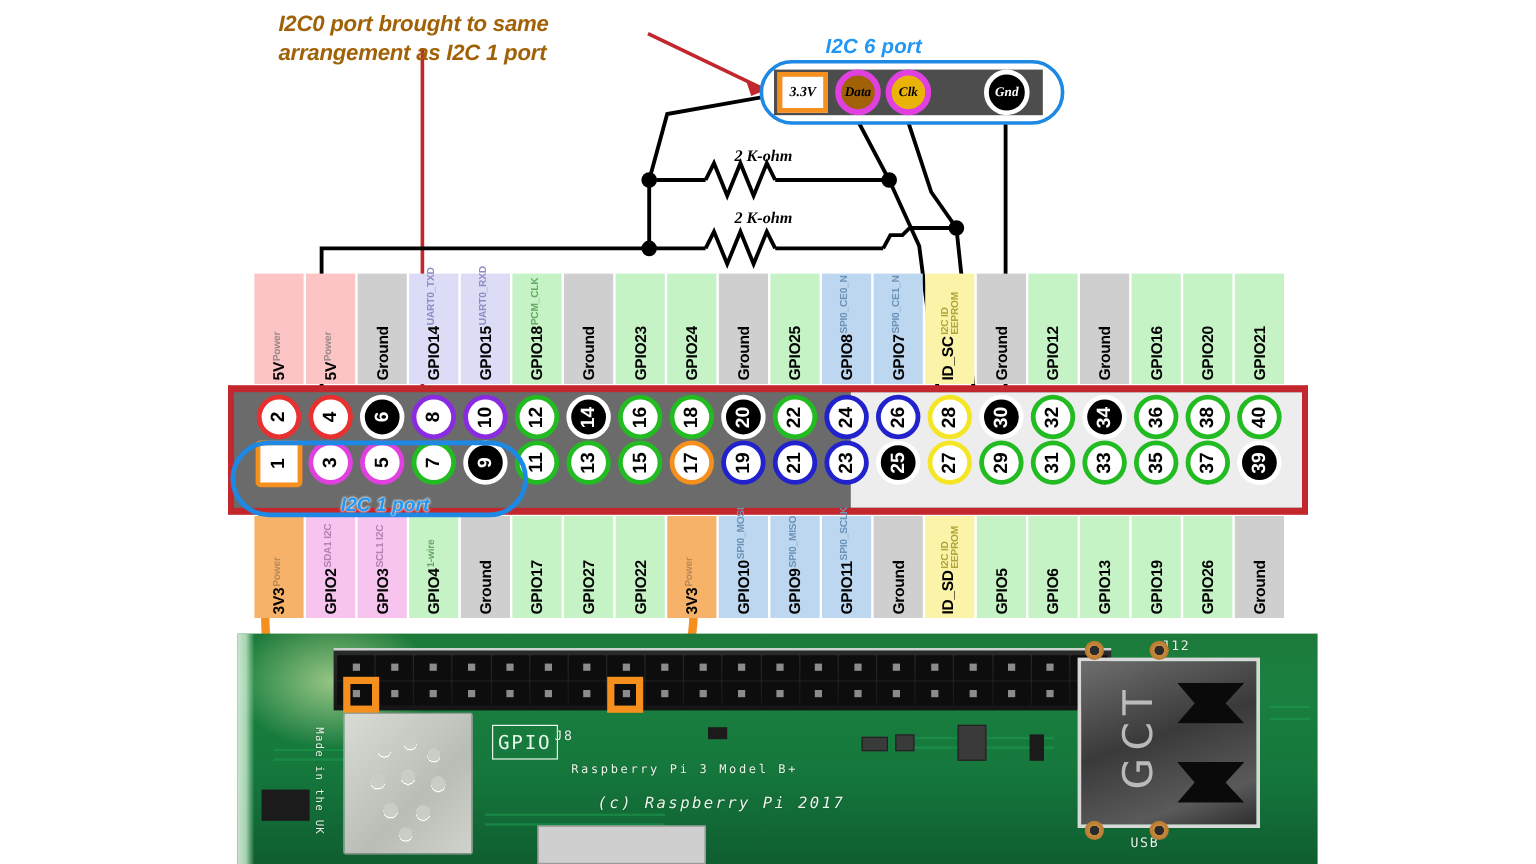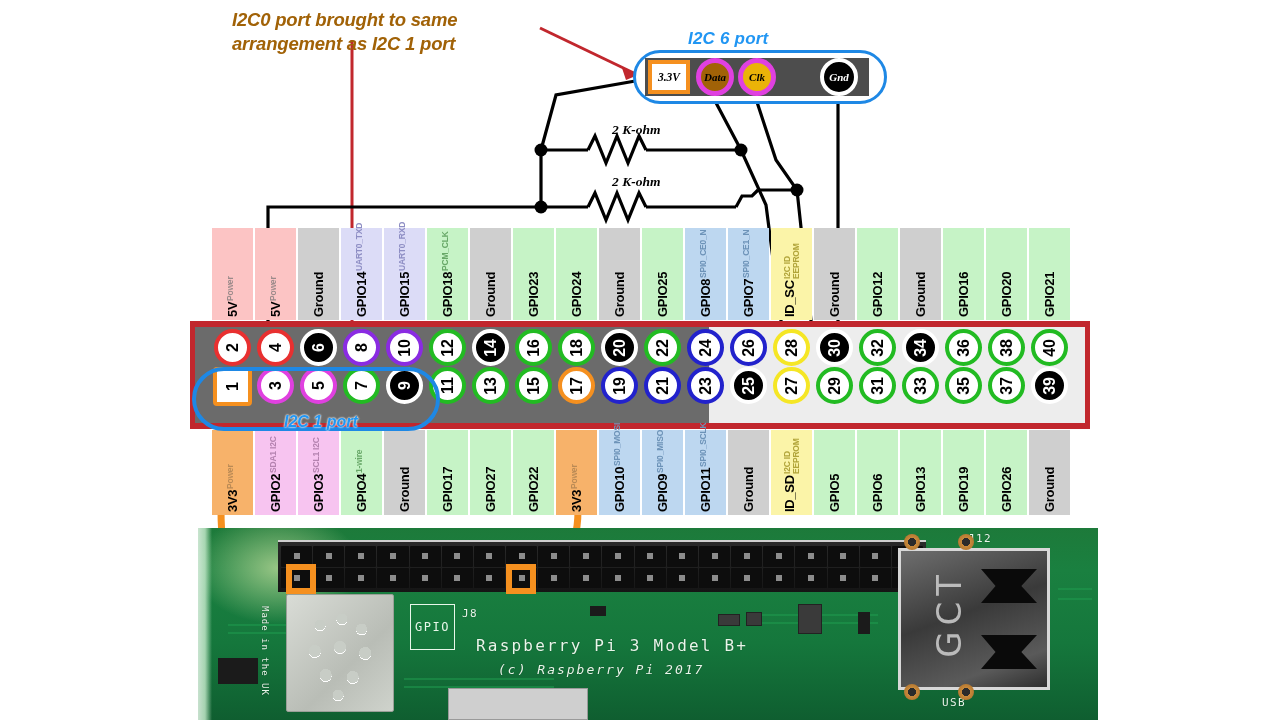--- a/index.html
+++ b/index.html
@@ -217,22 +217,22 @@
   .silk {
     position: absolute; color: #e8f7ea;
     font-family: "DejaVu Sans Mono", monospace;
     font-size: 11px; letter-spacing: 1.4px;
     text-shadow: 0 0 1px rgba(0,0,0,.5);
   }
   .silk.small { font-size: 9px; letter-spacing: 1px; }
   .silk.vert { writing-mode: vertical-rl; }
   #gpio-silk {
     position:absolute; left:212px; top:76px;
-    border: 1.5px solid #e8f7ea; padding: 15px 4px;
-    color:#e8f7ea; font-family:"DejaVu Sans Mono", monospace; font-size:12px; letter-spacing:1.5px;
+    border: 1.5px solid #e8f7ea; padding: 4px 4px;
+    color:#e8f7ea; font-family:"DejaVu Sans Mono", monospace; font-size:16px; letter-spacing:1.5px;
   }
 
   
   #chip {
     position: absolute; left: 88px; top: 66px; width: 108px; height: 118px;
     background: linear-gradient(135deg,#d9dcd6,#b9bdb6 60%,#cfd3cc);
     border: 1px solid #9aa098;
     border-radius: 2px;
   }
   #chip .berry {
@@ -791,21 +791,21 @@
 
     <div class="hl-box" style="left:88px;  top:36px;"></div>
     <div class="hl-box" style="left:308px; top:36px;"></div>
 
     <div id="chip">
         <div class="berry"></div>
       </div>
 
     <div id="gpio-silk">GPIO</div>
     <div class="silk" style="left:264px; top:79px;">J8</div>
-    <div class="silk" style="left:278px; top:108px; font-size:16px; letter-spacing:2.2px;">Raspberry Pi 3 Model B+</div>
+    <div class="silk" style="left:278px; top:108px; font-size:10px; letter-spacing:2.2px;">Raspberry Pi 3 Model B+</div>
     <div class="silk" style="left:300px; top:134px; font-size:13px; letter-spacing:2px;font-style:italic;">(c) Raspberry Pi 2017</div>
     <div class="silk small vert" style="left:62px; top:78px;">Made in the UK</div>
     <div class="silk small" style="left:600px; top:92px;">P4</div>
     <div class="silk" style="left:770px; top:4px;">J12</div>
     <div class="silk" style="left:744px; top:168px;">USB</div>
 
     <div id="usb">
       <div id="usb-gct">GCT</div>
       <div class="usb-slot" style="top:18px;"></div>
       <div class="usb-slot" style="top:84px;"></div>

